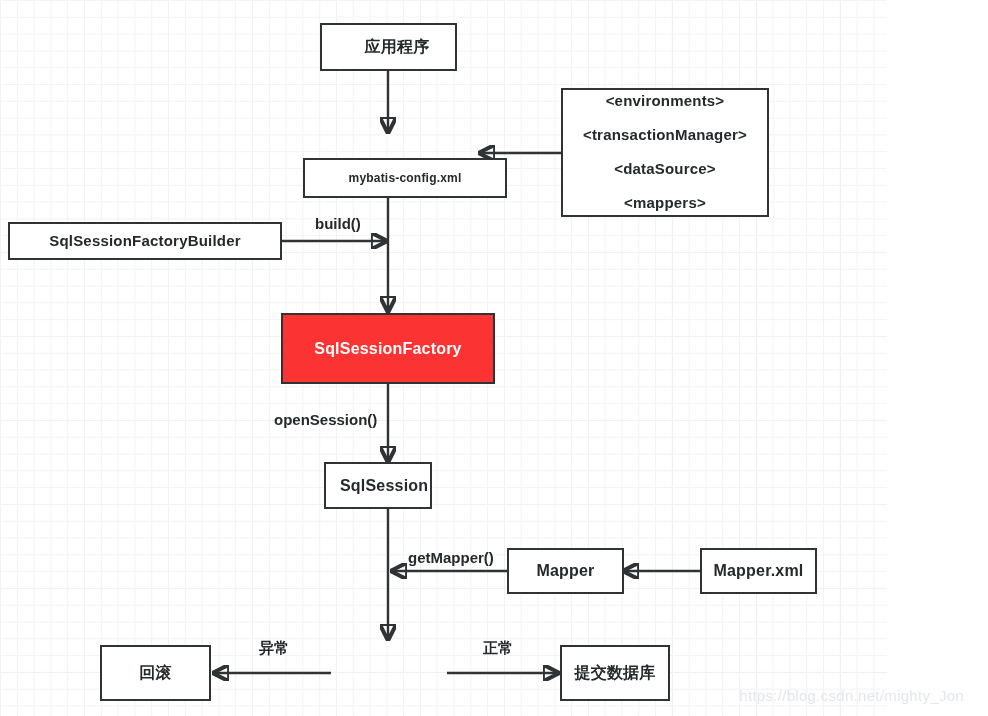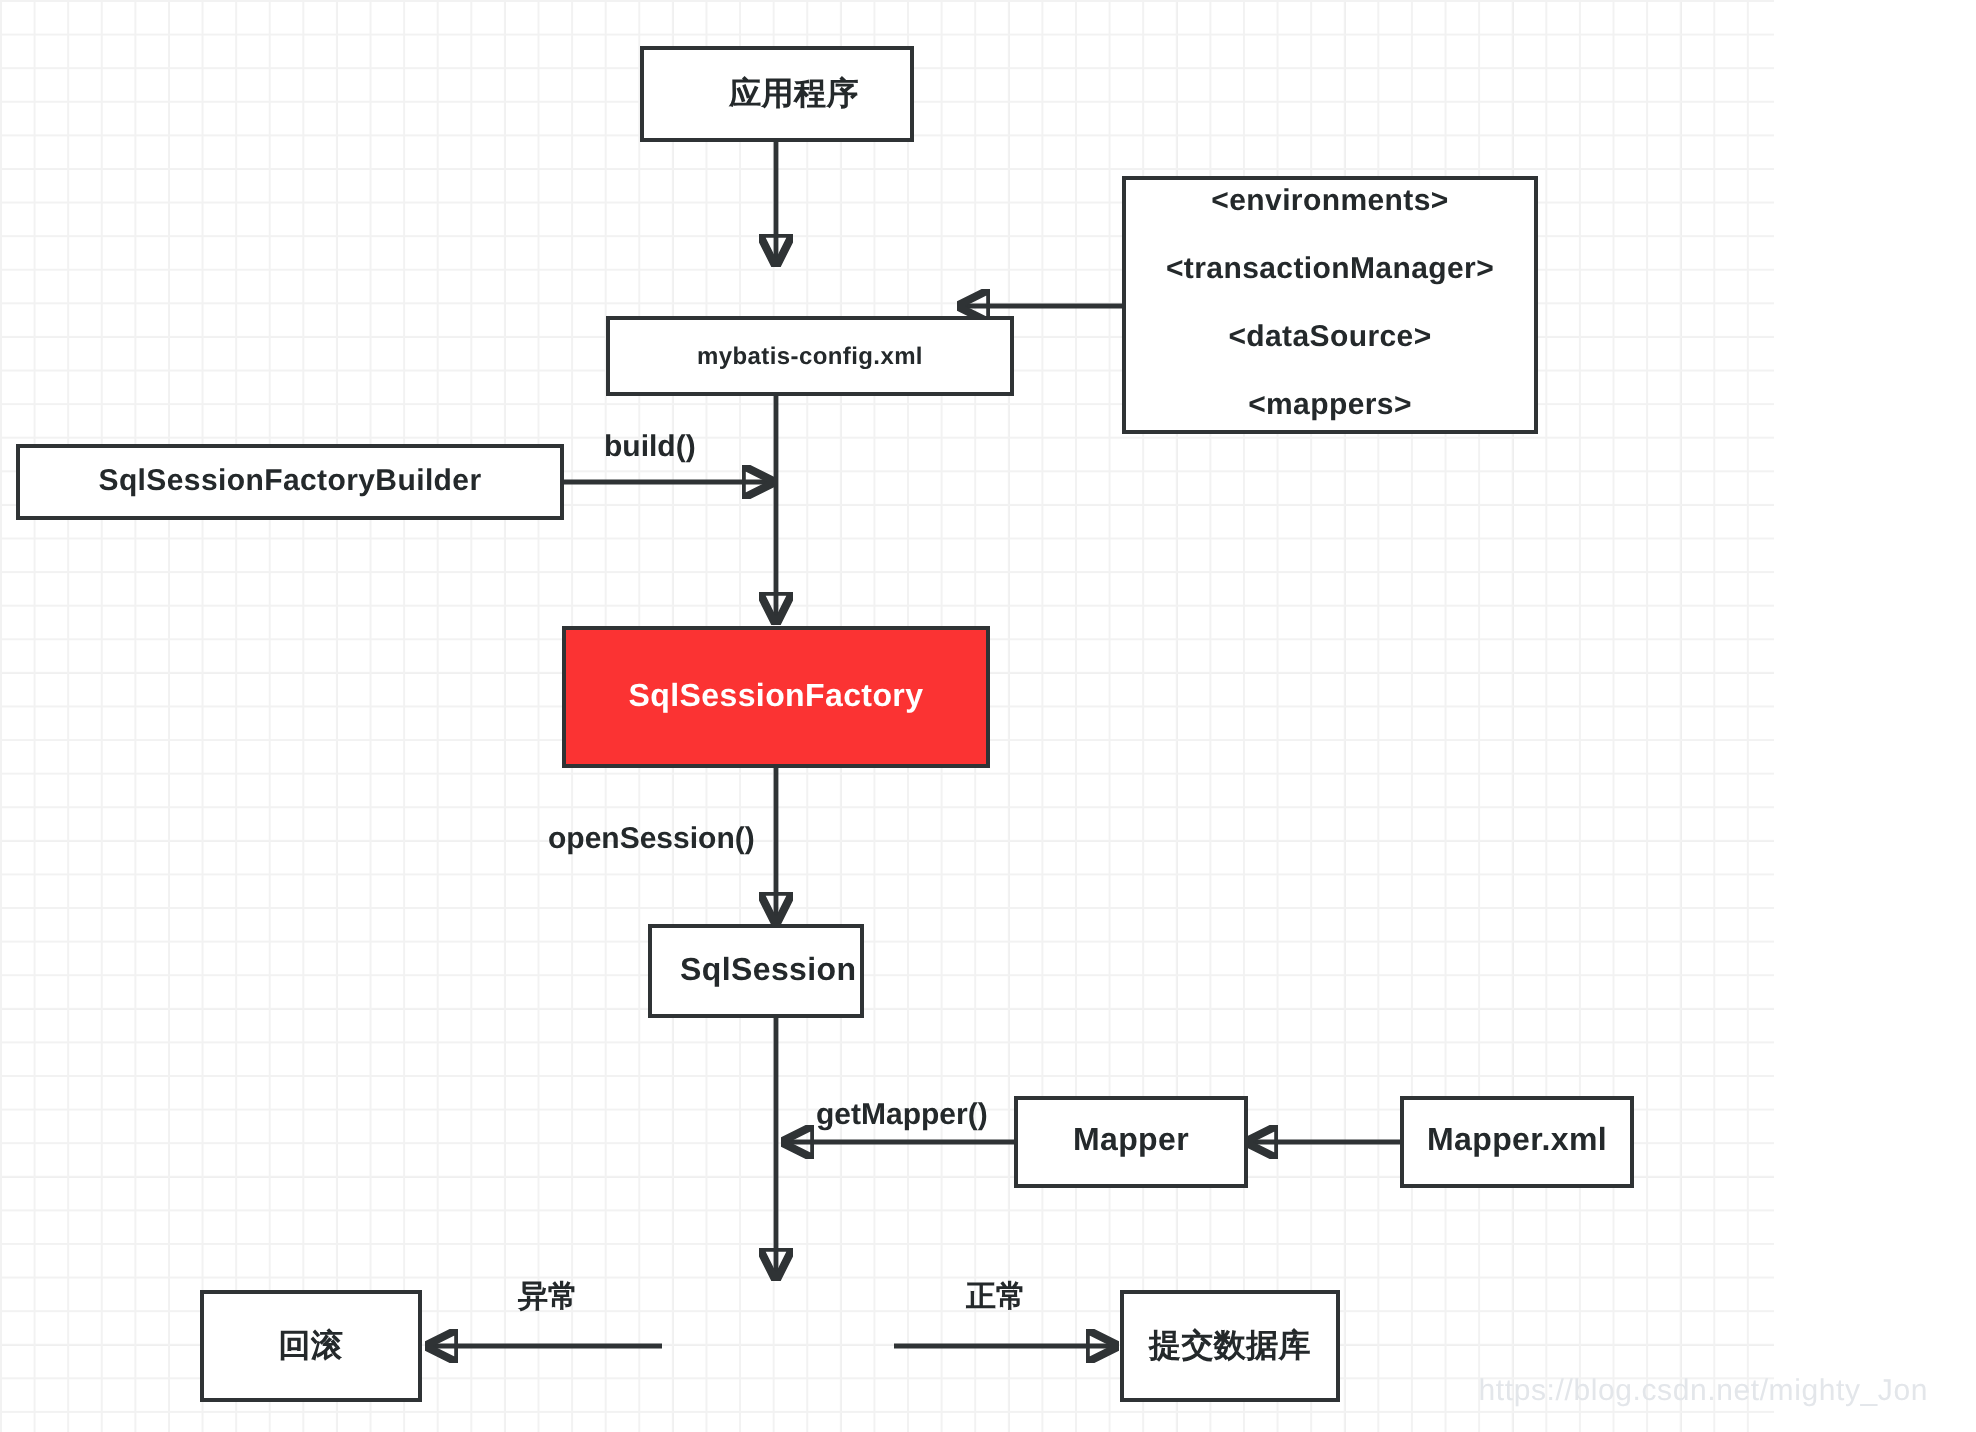--- a/index.html
+++ b/index.html
@@ -176,21 +176,21 @@
 
 
   <div class="node cjk" style="left:100px; top:645px; width:111px; height:56px; font-size:16px;">
     <span>回滚</span>
   </div>
 
   <div class="node cjk" style="left:560px; top:645px; width:110px; height:56px; font-size:16px;">
     <span>提交数据库</span>
   </div>
 
-  <div class="edge-label" style="left:302px; top:215px;">build()</div>
+  <div class="edge-label" style="left:315px; top:215px;">build()</div>
 
   <div class="edge-label" style="left:274px; top:411px;">openSession()</div>
 
   <div class="edge-label" style="left:408px; top:549px;">getMapper()</div>
 
   <div class="edge-label cjk" style="left:259px; top:639px;">异常</div>
 
   <div class="edge-label cjk" style="left:483px; top:639px;">正常</div>
 
   <div id="watermark">https://blog.csdn.net/mighty_Jon</div>

